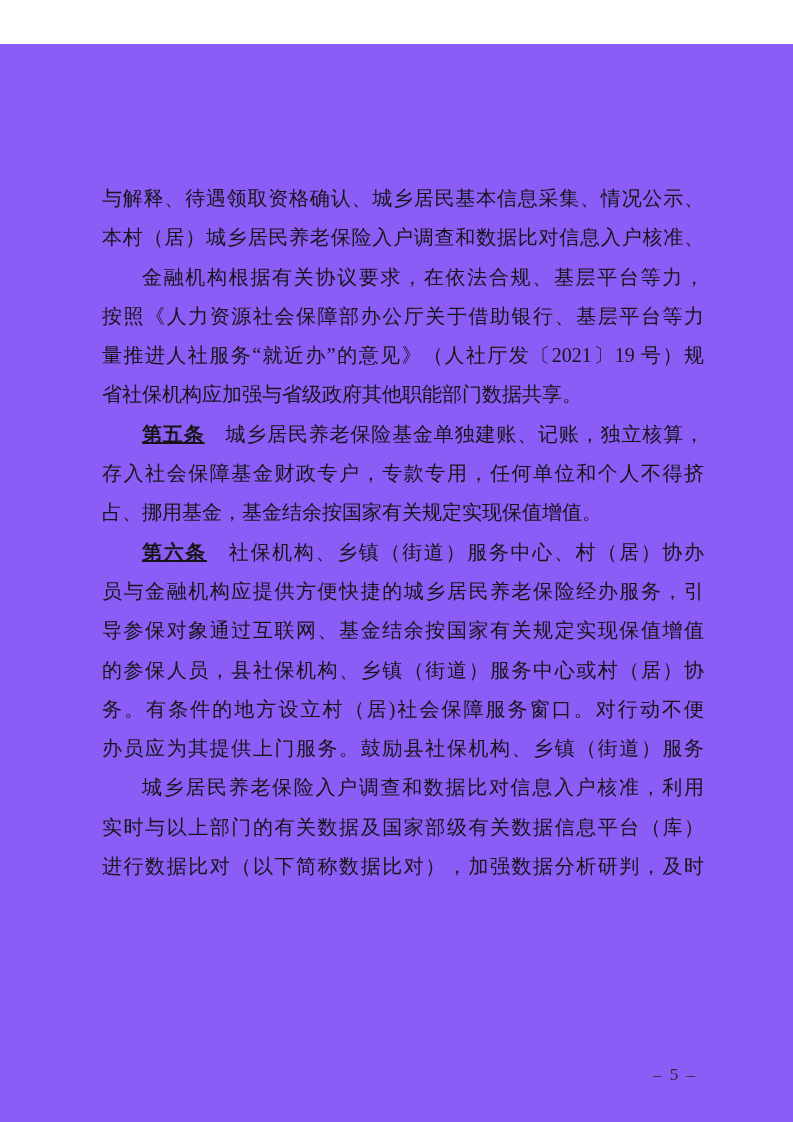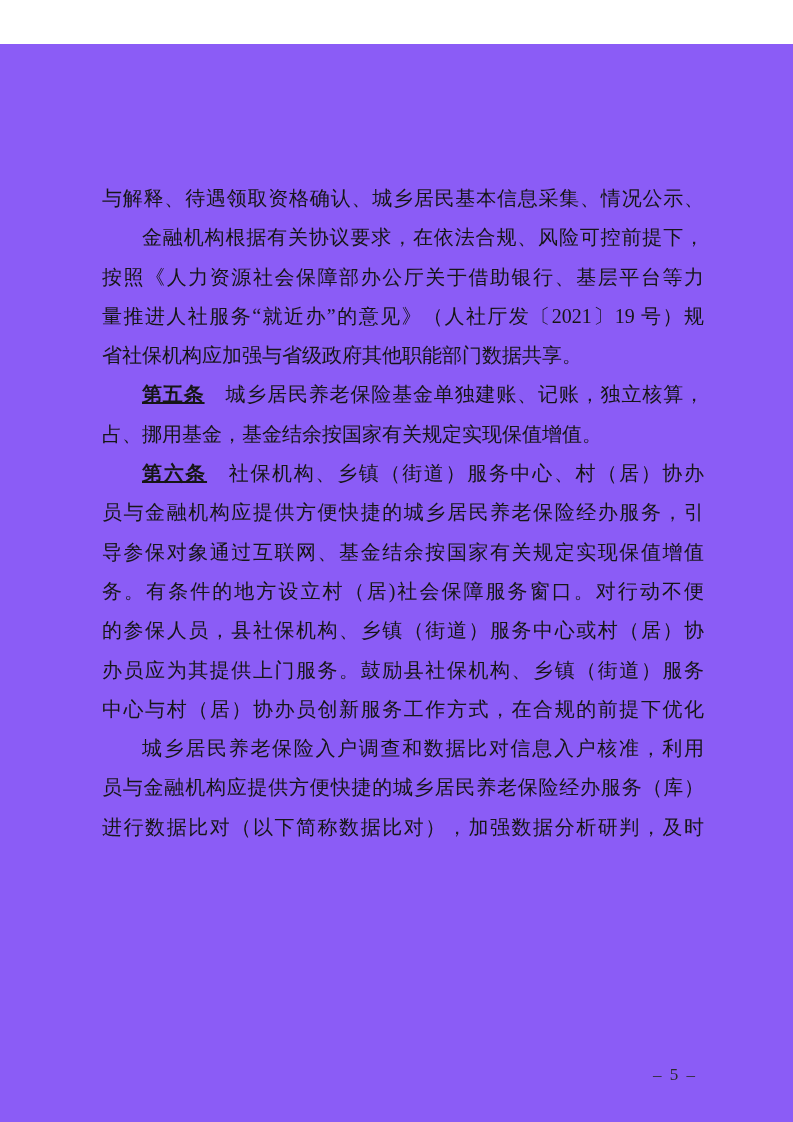--- a/index.html
+++ b/index.html
@@ -40,32 +40,33 @@
     letter-spacing: 2px;
     line-height: 22px;
   }
 </style>
 </head>
 <body>
 
 <div class="page">
   <div class="doc-body">
     <div class="line">与解释、待遇领取资格确认、城乡居民基本信息采集、情况公示、</div>
-    <div class="line ind">金融机构根据有关协议要求，在依法合规、风险可控前提下，</div>
+    <div class="line">本村（居）城乡居民养老保险入户调查和数据比对信息入户核准、</div>
+    <div class="line ind">金融机构根据有关协议要求，在依法合规、基层平台等力，</div>
     <div class="line">按照《人力资源社会保障部办公厅关于借助银行、基层平台等力</div>
     <div class="line">量推进人社服务“就近办”的意见》（人社厅发〔2021〕19 号）规</div>
     <div class="line end">省社保机构应加强与省级政府其他职能部门数据共享。</div>
     <div class="line ind"><span class="kw">第五条</span><span>　城乡居民养老保险基金单独建账、记账，独立核算，</span></div>
+    <div class="line">存入社会保障基金财政专户，专款专用，任何单位和个人不得挤</div>
     <div class="line end">占、挪用基金，基金结余按国家有关规定实现保值增值。</div>
     <div class="line ind"><span class="kw">第六条</span><span>　社保机构、乡镇（街道）服务中心、村（居）协办</span></div>
     <div class="line">员与金融机构应提供方便快捷的城乡居民养老保险经办服务，引</div>
     <div class="line">导参保对象通过互联网、基金结余按国家有关规定实现保值增值</div>
+    <div class="line">的参保人员，县社保机构、乡镇（街道）服务中心或村（居）协</div>
     <div class="line">务。有条件的地方设立村（居)社会保障服务窗口。对行动不便</div>
-    <div class="line">的参保人员，县社保机构、乡镇（街道）服务中心或村（居）协</div>
     <div class="line">办员应为其提供上门服务。鼓励县社保机构、乡镇（街道）服务</div>
-    <div class="line">中心与村（居）协办员创新服务工作方式，在合规的前提下优化</div>
     <div class="line ind">城乡居民养老保险入户调查和数据比对信息入户核准，利用</div>
-    <div class="line">员与金融机构应提供方便快捷的城乡居民养老保险经办服务（库）</div>
+    <div class="line">实时与以上部门的有关数据及国家部级有关数据信息平台（库）</div>
     <div class="line">进行数据比对（以下简称数据比对），加强数据分析研判，及时</div>
   </div>
 
   <div class="page-number">– 5 –</div>
 </div>
 
 </body></html>

